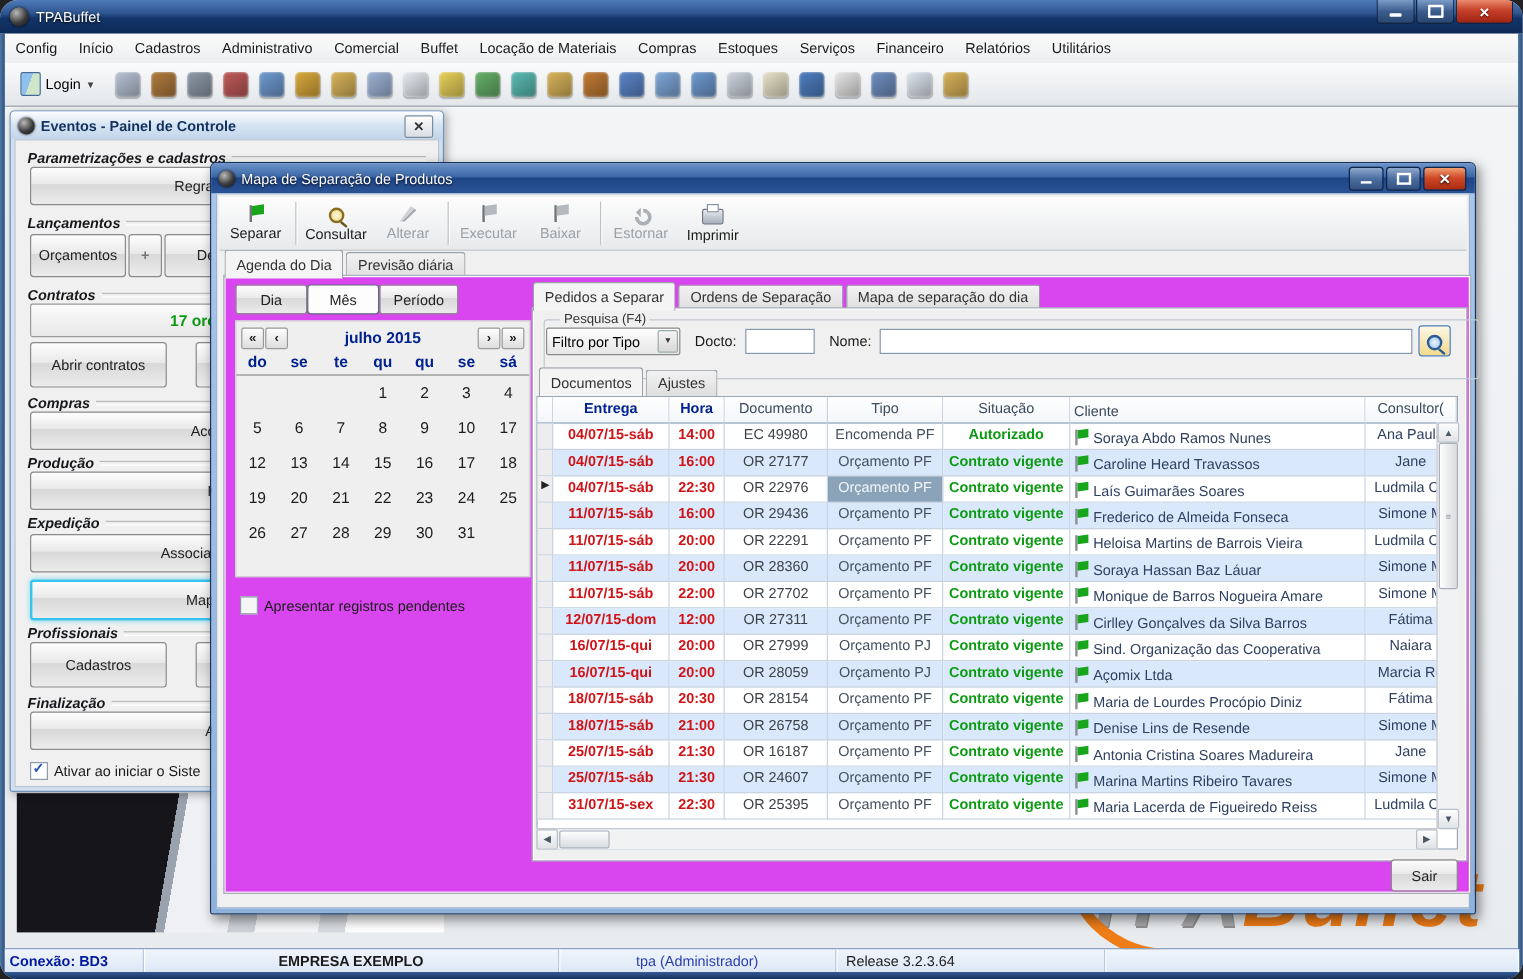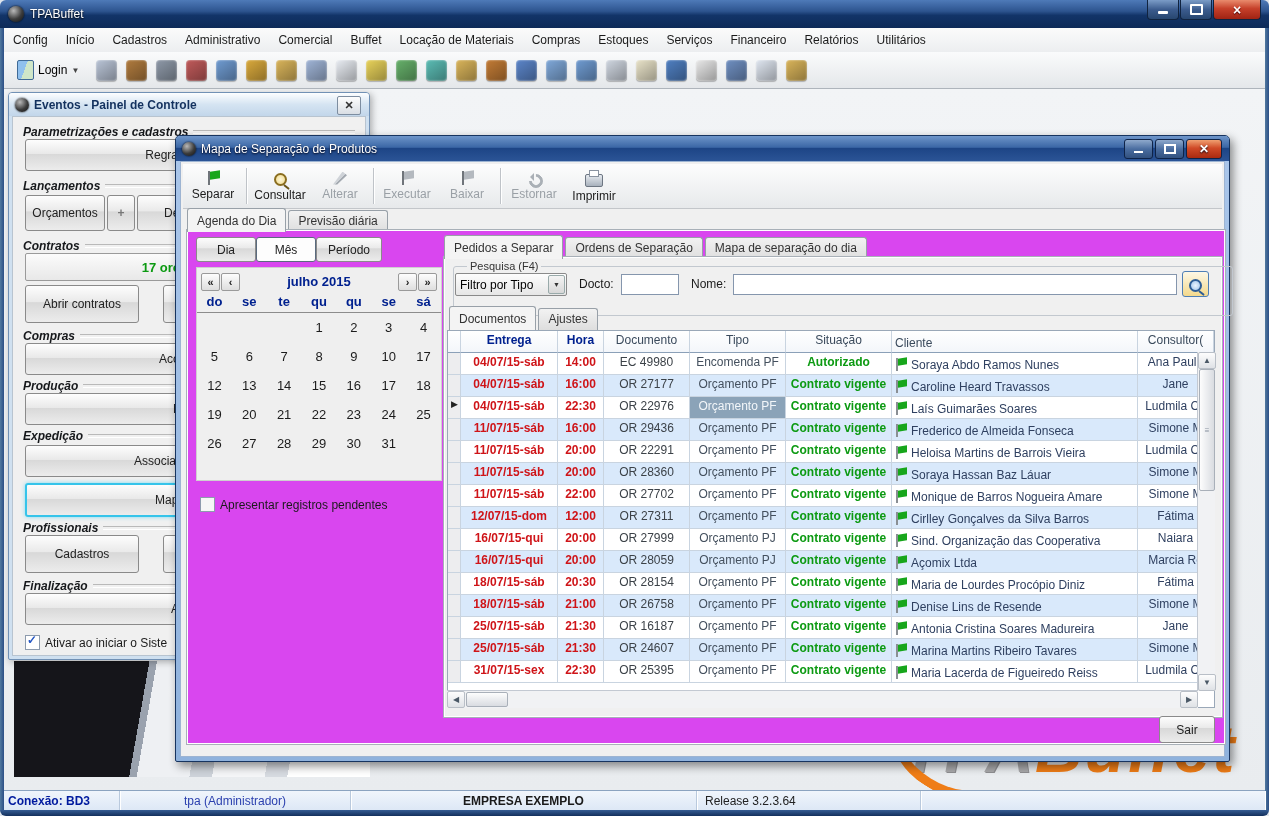--- a/index.html
+++ b/index.html
@@ -1,17 +1,17 @@
 <!DOCTYPE html>
 <html><head>
 <meta charset="utf-8">
 <style>
   html,body{margin:0;padding:0;background:#222;}
   #stage{position:relative;width:1269px;height:816px;font-family:"Liberation Sans",sans-serif;font-size:12px;
-         background:#dfe5ec;overflow:hidden;}
+         background:#dfe5ec;overflow:hidden;border-radius:15px;}
   
   .titlebar{position:absolute;left:0;top:0;width:1269px;height:28px;border-radius:6px 6px 0 0;
     background:linear-gradient(180deg,#4e7ab8 0%,#2d548f 40%,#123468 55%,#0d2a58 100%);
     display:flex;align-items:center;color:#fff;z-index:40;}
   .app-icon{width:16px;height:16px;border-radius:50%;margin:0 6px 0 8px;
     background:radial-gradient(circle at 35% 30%,#b9b9b9,#3c3c3c 55%,#101010);box-shadow:0 0 2px #000;}
   .titlebar .title{font-size:12px;text-shadow:0 1px 2px #000;}
   .wc{position:absolute;right:8px;top:0;display:flex;}
   .wcb{height:19px;border:1px solid #10233f;border-top:none;display:flex;align-items:center;justify-content:center;
        background:linear-gradient(#7b9cc7,#3c5c8e 50%,#27466f);border-radius:0 0 4px 4px;margin-left:1px;}
@@ -688,18 +688,18 @@
             </div>
           </div>
         </div>
       </div>
       <div class="btn sair">Sair</div>
     </div>
   </div>
 
   <div class="statusbar">
     <div class="sb sb1">Conexão: BD3</div>
+    <div class="sb sb3">EMPRESA EXEMPLO</div>
     <div class="sb sb2">tpa (Administrador)</div>
-    <div class="sb sb3">EMPRESA EXEMPLO</div>
     <div class="sb sb4">Release 3.2.3.64</div>
     <div class="sb sb5"></div>
   </div>
 </div>
 
 </body></html>

